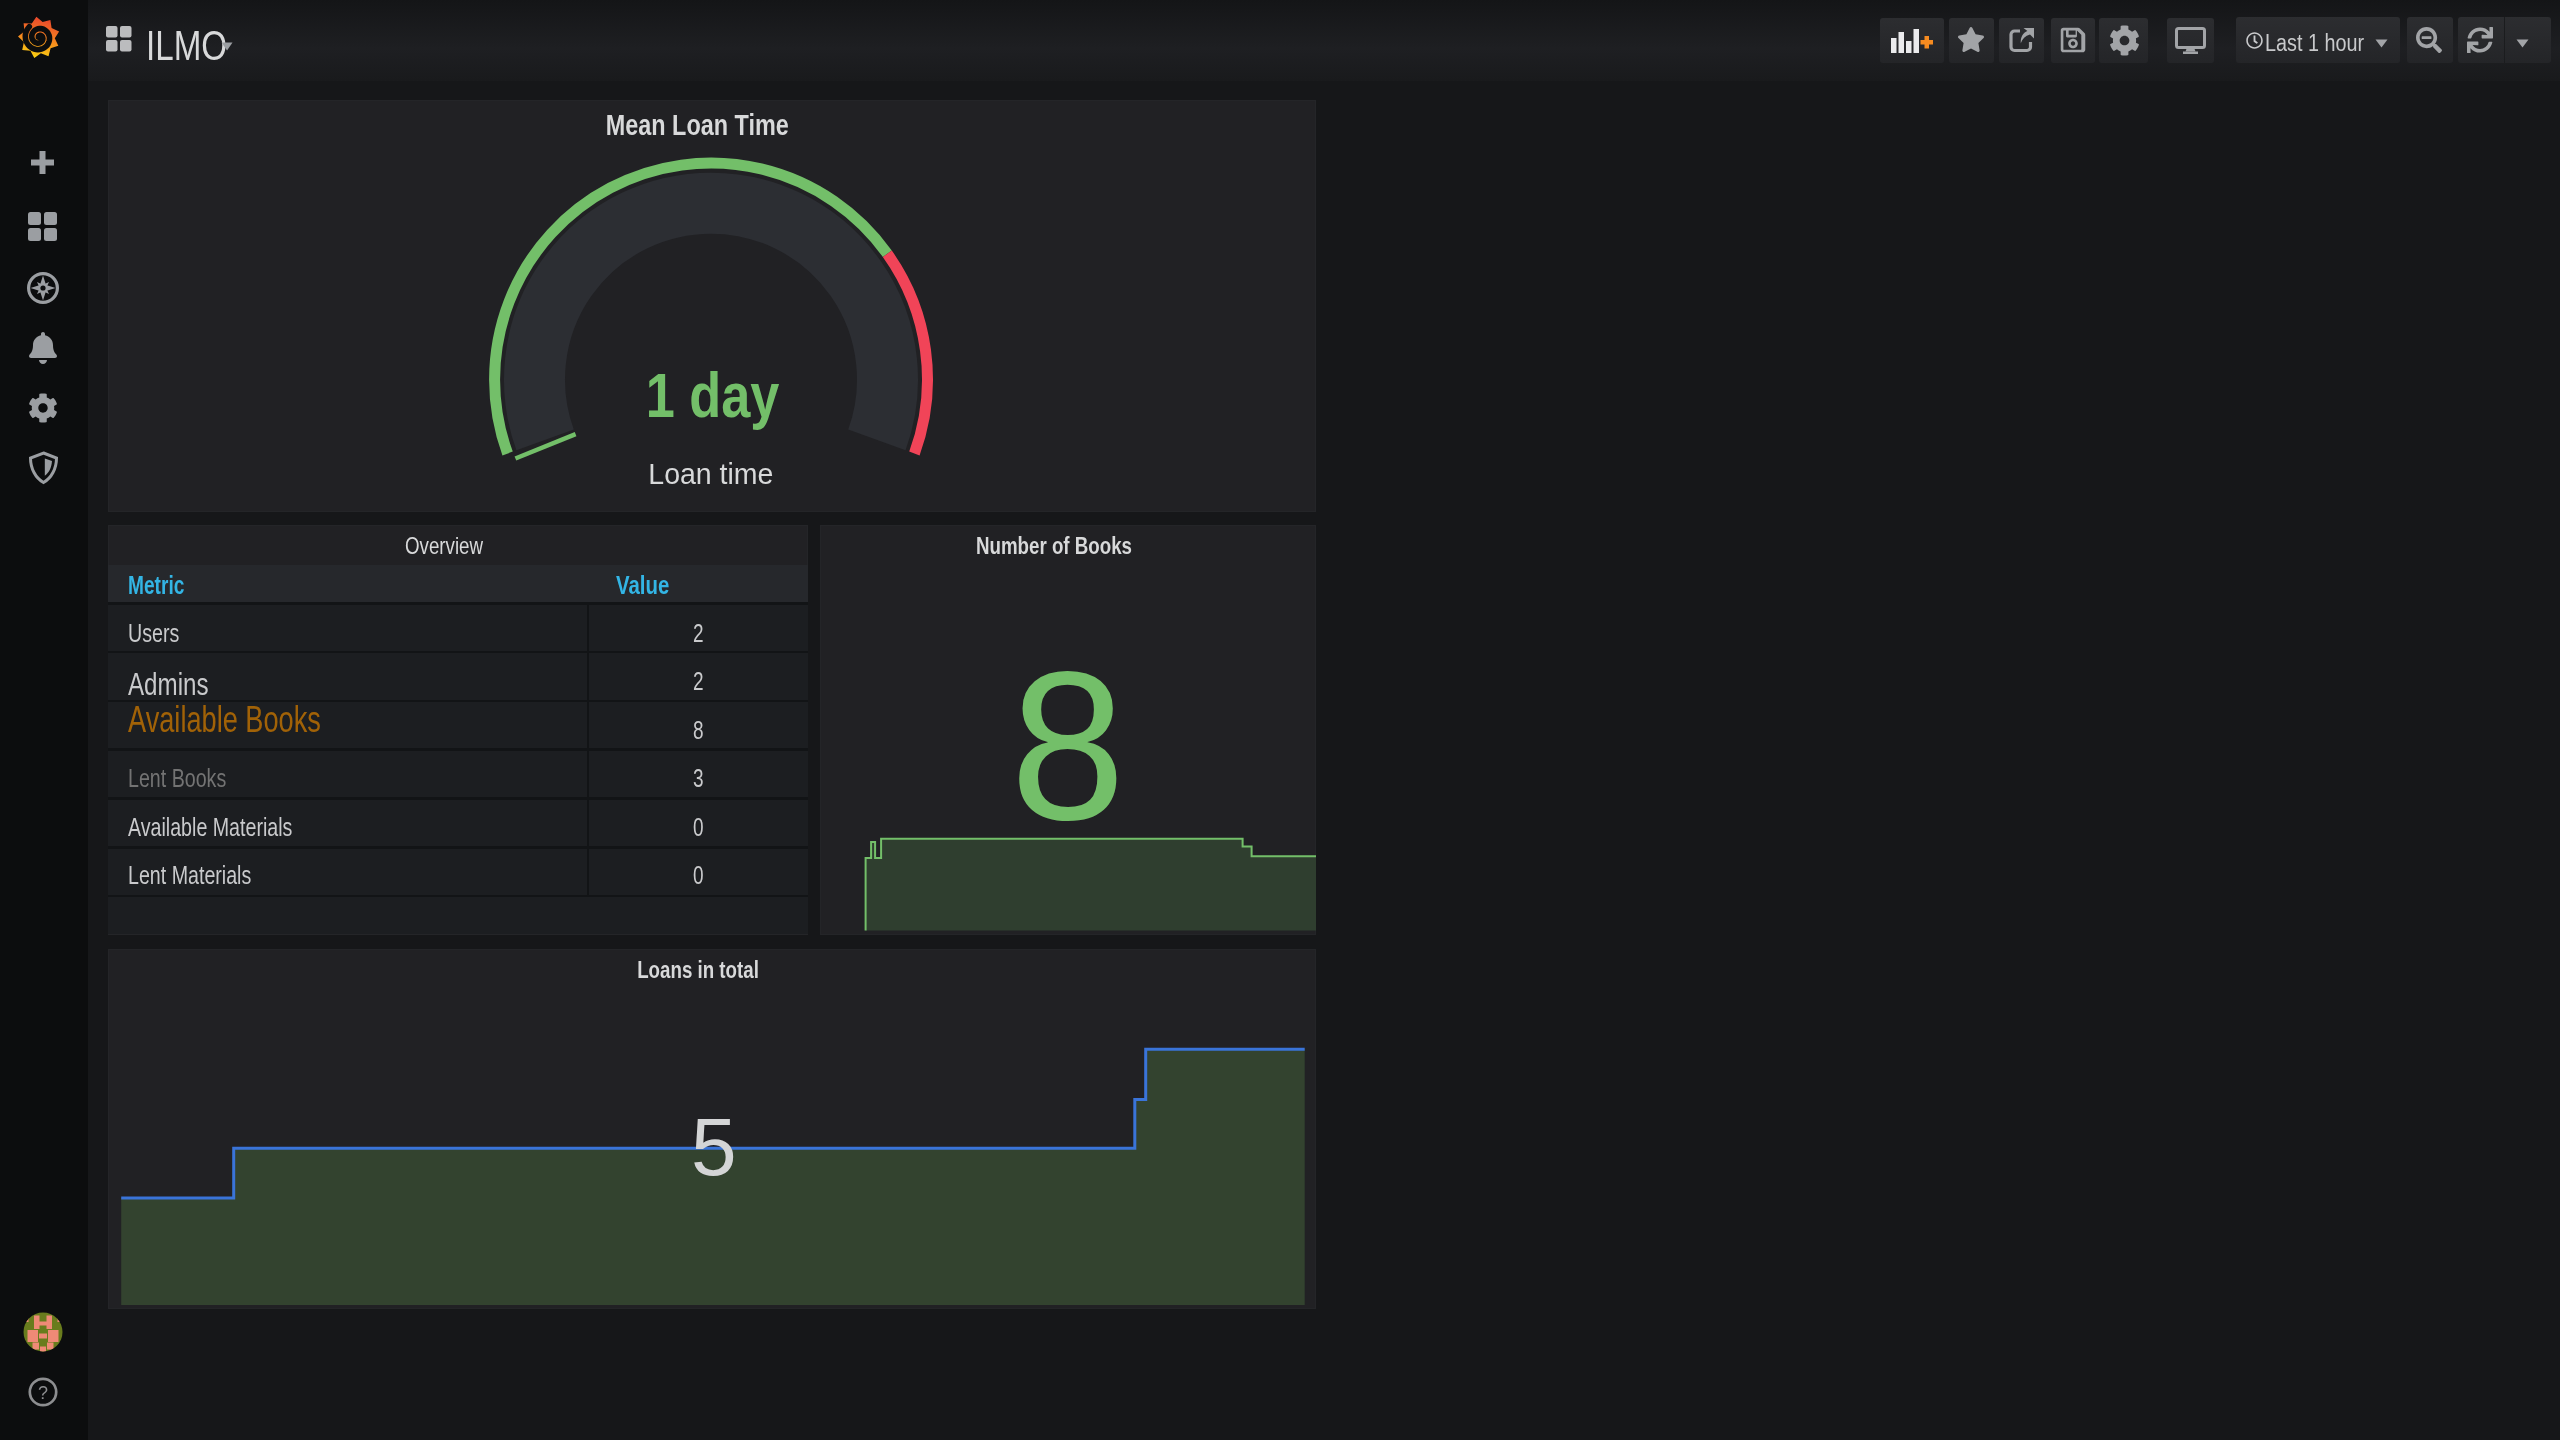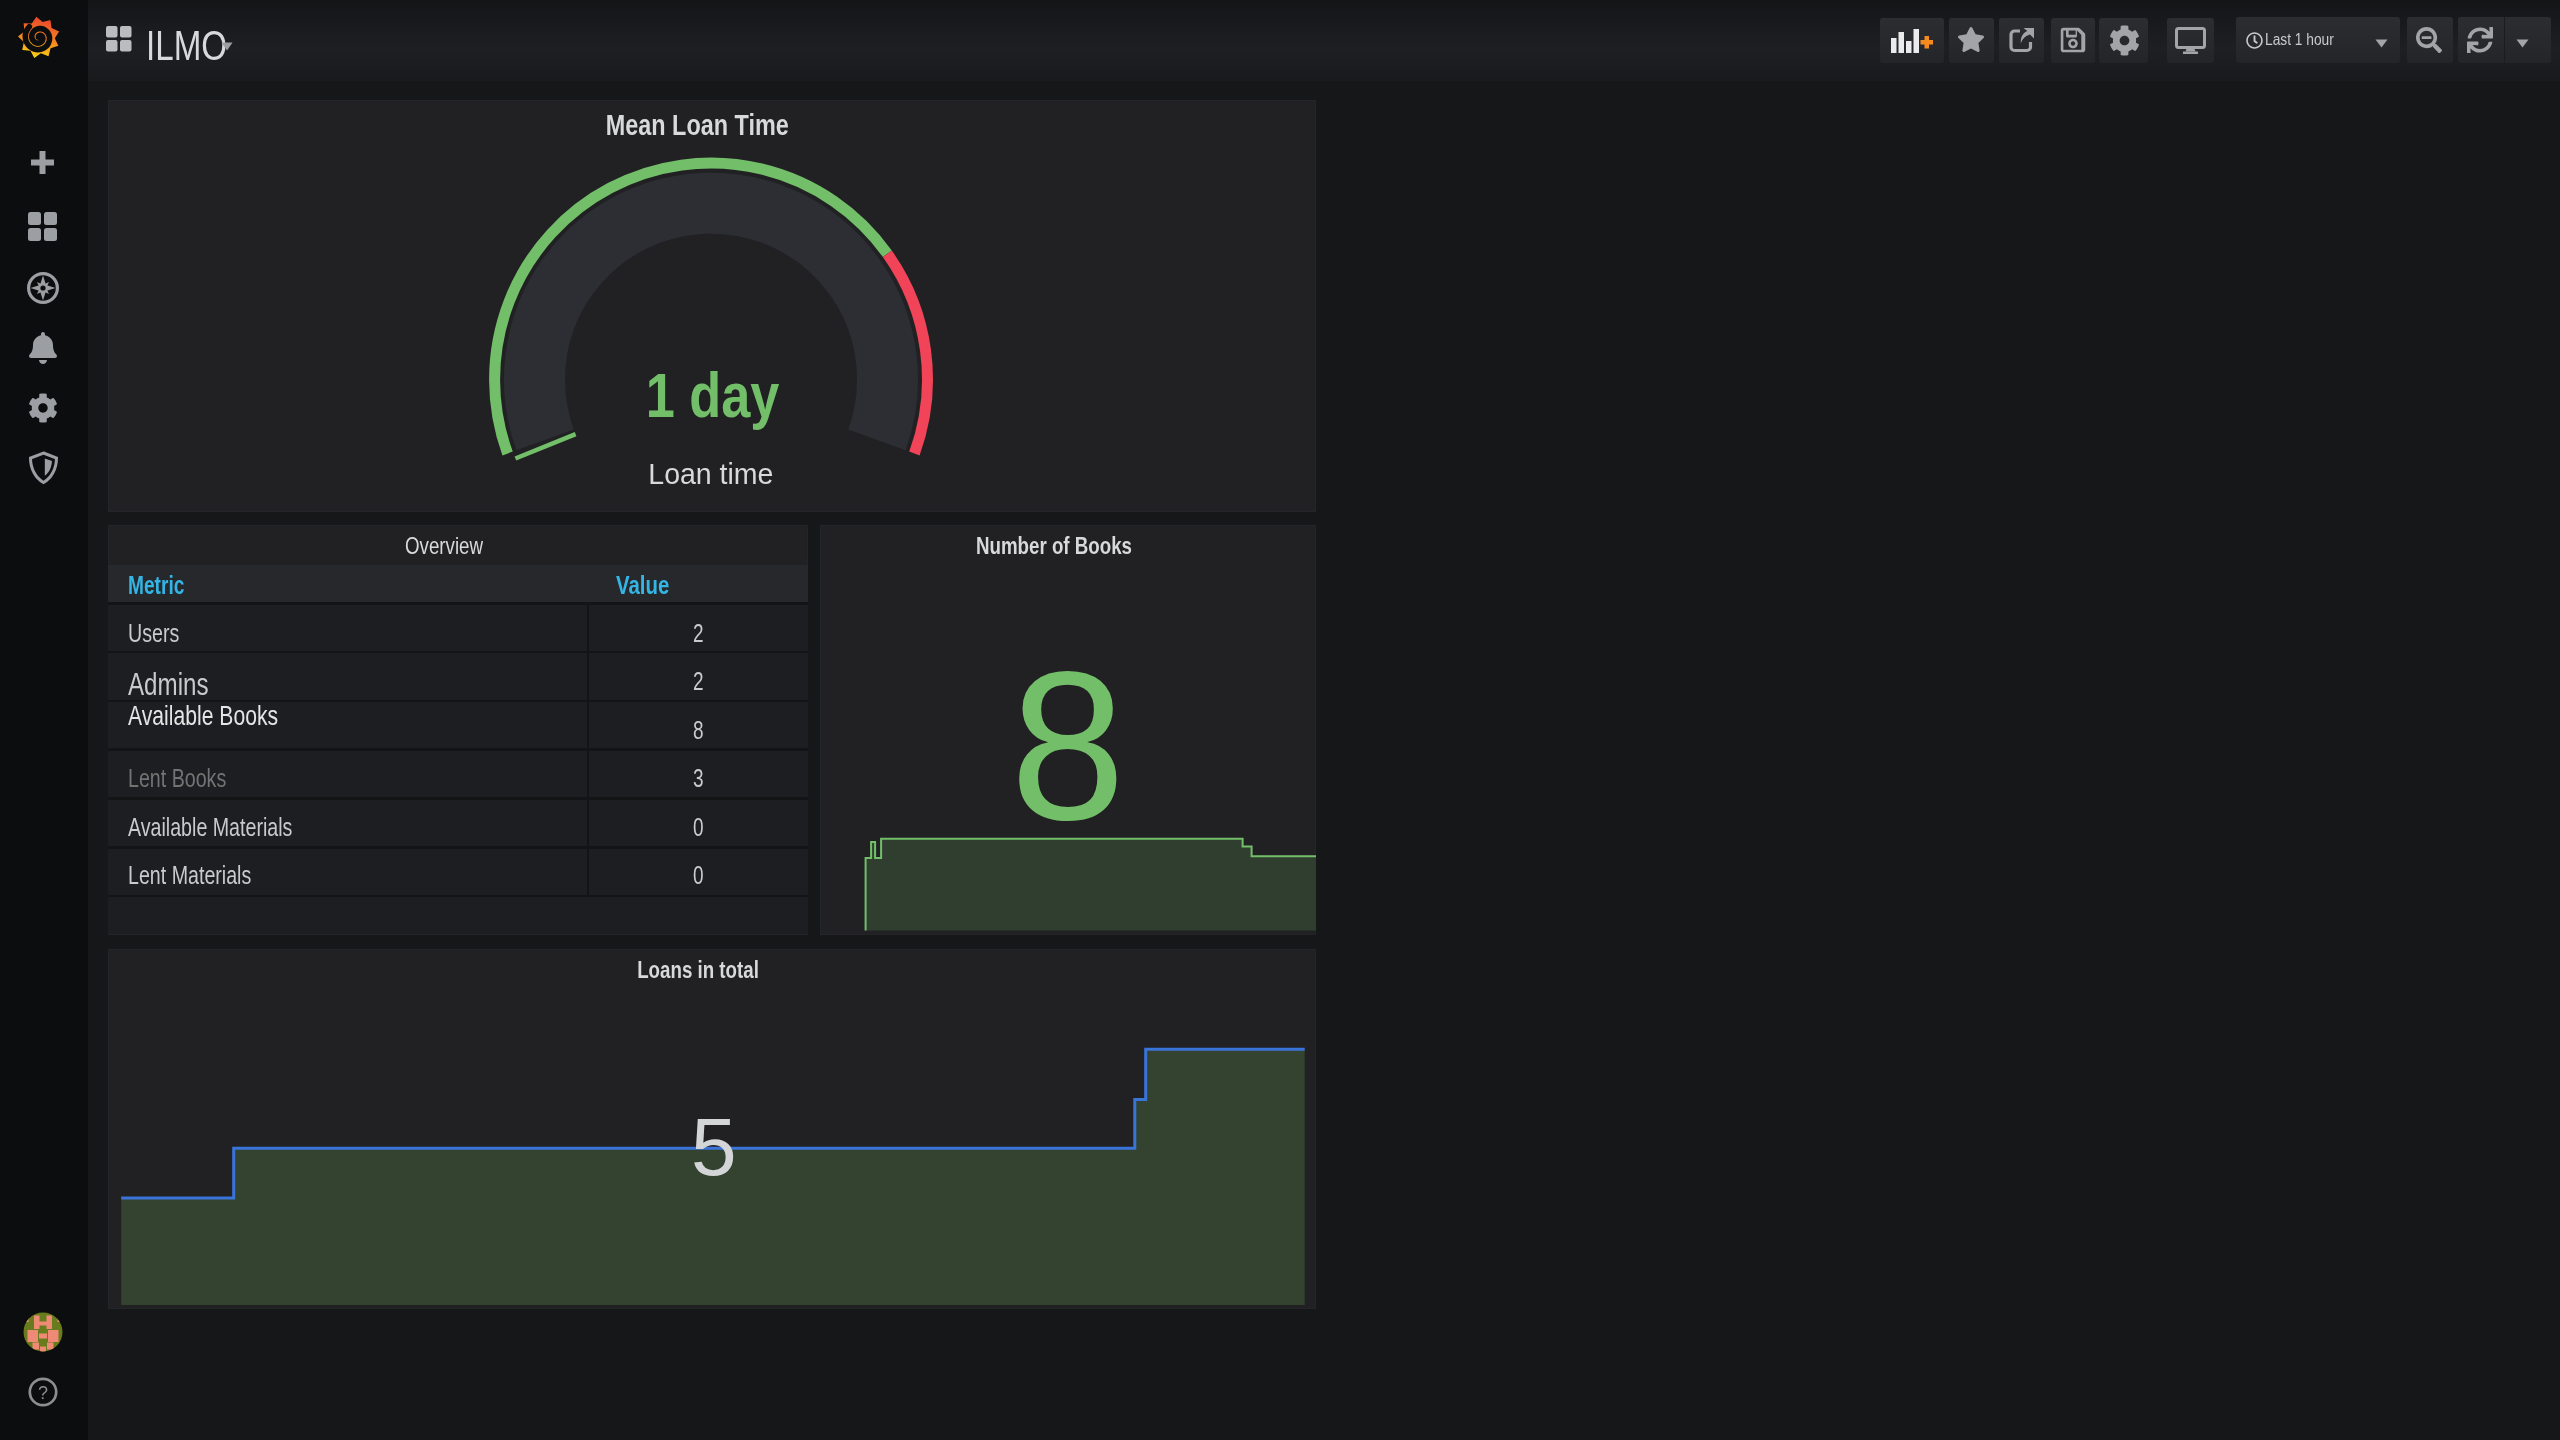--- a/index.html
+++ b/index.html
@@ -124,21 +124,21 @@
 <svg class="ic" style="left:2174.5px;top:27px" width="31" height="27" viewBox="0 0 31 27">
 <rect x="1.5" y="1.5" width="28" height="19" rx="2" fill="none" stroke="#a2a4a7" stroke-width="3"></rect>
 <path d="M12 20.5 h7 l1.5 4 h-10 z" fill="#a2a4a7"></path>
 <rect x="8" y="24.5" width="15" height="2.5" fill="#a2a4a7"></rect>
 </svg>
 
 <div class="navbtn" style="left:2236px;width:164px;height:46px;top:17px"></div>
 <svg class="ic" style="left:2246px;top:32px" width="17" height="17" viewBox="0 0 512 512">
     <path fill="#c8c9cb" d="M256 8C119 8 8 119 8 256s111 248 248 248 248-111 248-248S393 8 256 8zm0 448c-110.5 0-200-89.5-200-200S145.5 56 256 56s200 89.5 200 200-89.5 200-200 200zm61.8-104.4l-84.9-61.7c-3.1-2.3-4.9-5.9-4.9-9.7V116c0-6.6 5.4-12 12-12h32c6.6 0 12 5.4 12 12v141.7l66.8 48.6c5.4 3.9 6.5 11.4 2.6 16.8L334.6 349c-3.9 5.3-11.4 6.5-16.8 2.6z"></path>
   </svg>
-<div class="t" style="left:2265px;top:32.2px;font-size:16px;color:#c8c9cb"><span style="transform:scaleX(0.86);transform-origin:0 0">Last 1 hour</span></div>
+<div class="t" style="left:2265px;top:32.2px;font-size:23px;color:#c8c9cb"><span style="transform:scaleX(0.86);transform-origin:0 0">Last 1 hour</span></div>
 <svg class="ic" style="left:2375px;top:39px" width="13" height="9" viewBox="0 0 13 9">
     <path d="M0.5 0.5 L6.5 8.5 L12.5 0.5 Z" fill="#a2a4a7"></path>
   </svg>
 
 <div class="navbtn" style="left:2406.5px;width:46px;height:46px;top:17px"></div>
 <svg class="ic" style="left:2416px;top:27px" width="26" height="26" viewBox="0 0 512 512">
     <path fill="#a2a4a7" d="M304 192v32c0 6.6-5.4 12-12 12H124c-6.6 0-12-5.4-12-12v-32c0-6.6 5.4-12 12-12h168c6.6 0 12 5.4 12 12zm201 284.7L476.7 505c-9.4 9.4-24.6 9.4-33.9 0L343 405.3c-4.5-4.5-7-10.6-7-17V372c-35.3 27.6-79.7 44-128 44C93.1 416 0 322.9 0 208S93.1 0 208 0s208 93.1 208 208c0 48.3-16.4 92.7-44 128h16.3c6.4 0 12.5 2.5 17 7l99.7 99.7c9.3 9.4 9.3 24.6 0 33.9zM344 208c0-75.2-60.8-136-136-136S72 132.8 72 208s60.8 136 136 136 136-60.8 136-136z"></path>
   </svg>
 
 <div class="navbtn" style="left:2458px;width:93px;height:46px;top:17px"></div>
@@ -164,21 +164,21 @@
 <div class="panel" style="left:107.8px;top:524.5px;width:700px;height:410px"></div>
 <div class="t" style="left:93.8px;top:534.2px;width:700px;text-align:center;font-size:24px;font-weight:normal;color:#d8d9da"><span style="transform:scaleX(0.78)">Overview</span></div>
 <div class="abs" style="left:107.8px;top:565.4px;width:700px;height:36.8px;background:#26282c"></div>
 <div class="t" style="left:128px;top:573.4px;font-size:25.5px;font-weight:bold;color:#33b5e5"><span style="transform:scaleX(0.75);transform-origin:0 0">Metric</span></div>
 <div class="t" style="left:615.5px;top:573.4px;font-size:25.5px;font-weight:bold;color:#33b5e5"><span style="transform:scaleX(0.80);transform-origin:0 0">Value</span></div>
 <div class="abs" style="left:107.8px;top:602.2px;width:700px;height:332.3px;background:#1c1e21"></div>
 <div class="t" style="left:127.5px;top:619.7px;font-size:26px;color:#c9cacc"><span style="transform:scaleX(0.755);transform-origin:0 0">Users</span></div>
 <div class="t" style="left:588px;top:619.7px;width:220px;text-align:center;font-size:26px;color:#c9cacc"><span style="transform:scaleX(0.73)">2</span></div>
 <div class="t" style="left:127.5px;top:668.2px;font-size:32px;color:#c9cacc"><span style="transform:scaleX(0.755);transform-origin:0 0">Admins</span></div>
 <div class="t" style="left:588px;top:668.2px;width:220px;text-align:center;font-size:26px;color:#c9cacc"><span style="transform:scaleX(0.73)">2</span></div>
-<div class="t" style="left:127.5px;top:702px;font-size:28px;color:#e5e5e5"><span style="transform:scaleX(0.755);transform-origin:0 0">Available Books</span></div>
+<div class="t" style="left:127.5px;top:702px;font-size:36px;color:#a16207"><span style="transform:scaleX(0.755);transform-origin:0 0">Available Books</span></div>
 <div class="t" style="left:588px;top:716.5px;width:220px;text-align:center;font-size:26px;color:#c9cacc"><span style="transform:scaleX(0.73)">8</span></div>
 <div class="t" style="left:127.5px;top:765.0px;font-size:26px;color:#737373"><span style="transform:scaleX(0.755);transform-origin:0 0">Lent Books</span></div>
 <div class="t" style="left:588px;top:765.0px;width:220px;text-align:center;font-size:26px;color:#c9cacc"><span style="transform:scaleX(0.73)">3</span></div>
 <div class="t" style="left:127.5px;top:813.6px;font-size:26px;color:#c9cacc"><span style="transform:scaleX(0.755);transform-origin:0 0">Available Materials</span></div>
 <div class="t" style="left:588px;top:813.6px;width:220px;text-align:center;font-size:26px;color:#c9cacc"><span style="transform:scaleX(0.73)">0</span></div>
 <div class="t" style="left:127.5px;top:862.1px;font-size:26px;color:#c9cacc"><span style="transform:scaleX(0.755);transform-origin:0 0">Lent Materials</span></div>
 <div class="t" style="left:588px;top:862.1px;width:220px;text-align:center;font-size:26px;color:#c9cacc"><span style="transform:scaleX(0.73)">0</span></div>
 <div class="abs" style="left:107.8px;top:602.2px;width:700px;height:2.5px;background:#121416"></div>
 <div class="abs" style="left:107.8px;top:650.8px;width:700px;height:2.5px;background:#121416"></div>
 <div class="abs" style="left:107.8px;top:699.6px;width:700px;height:2.5px;background:#121416"></div>

